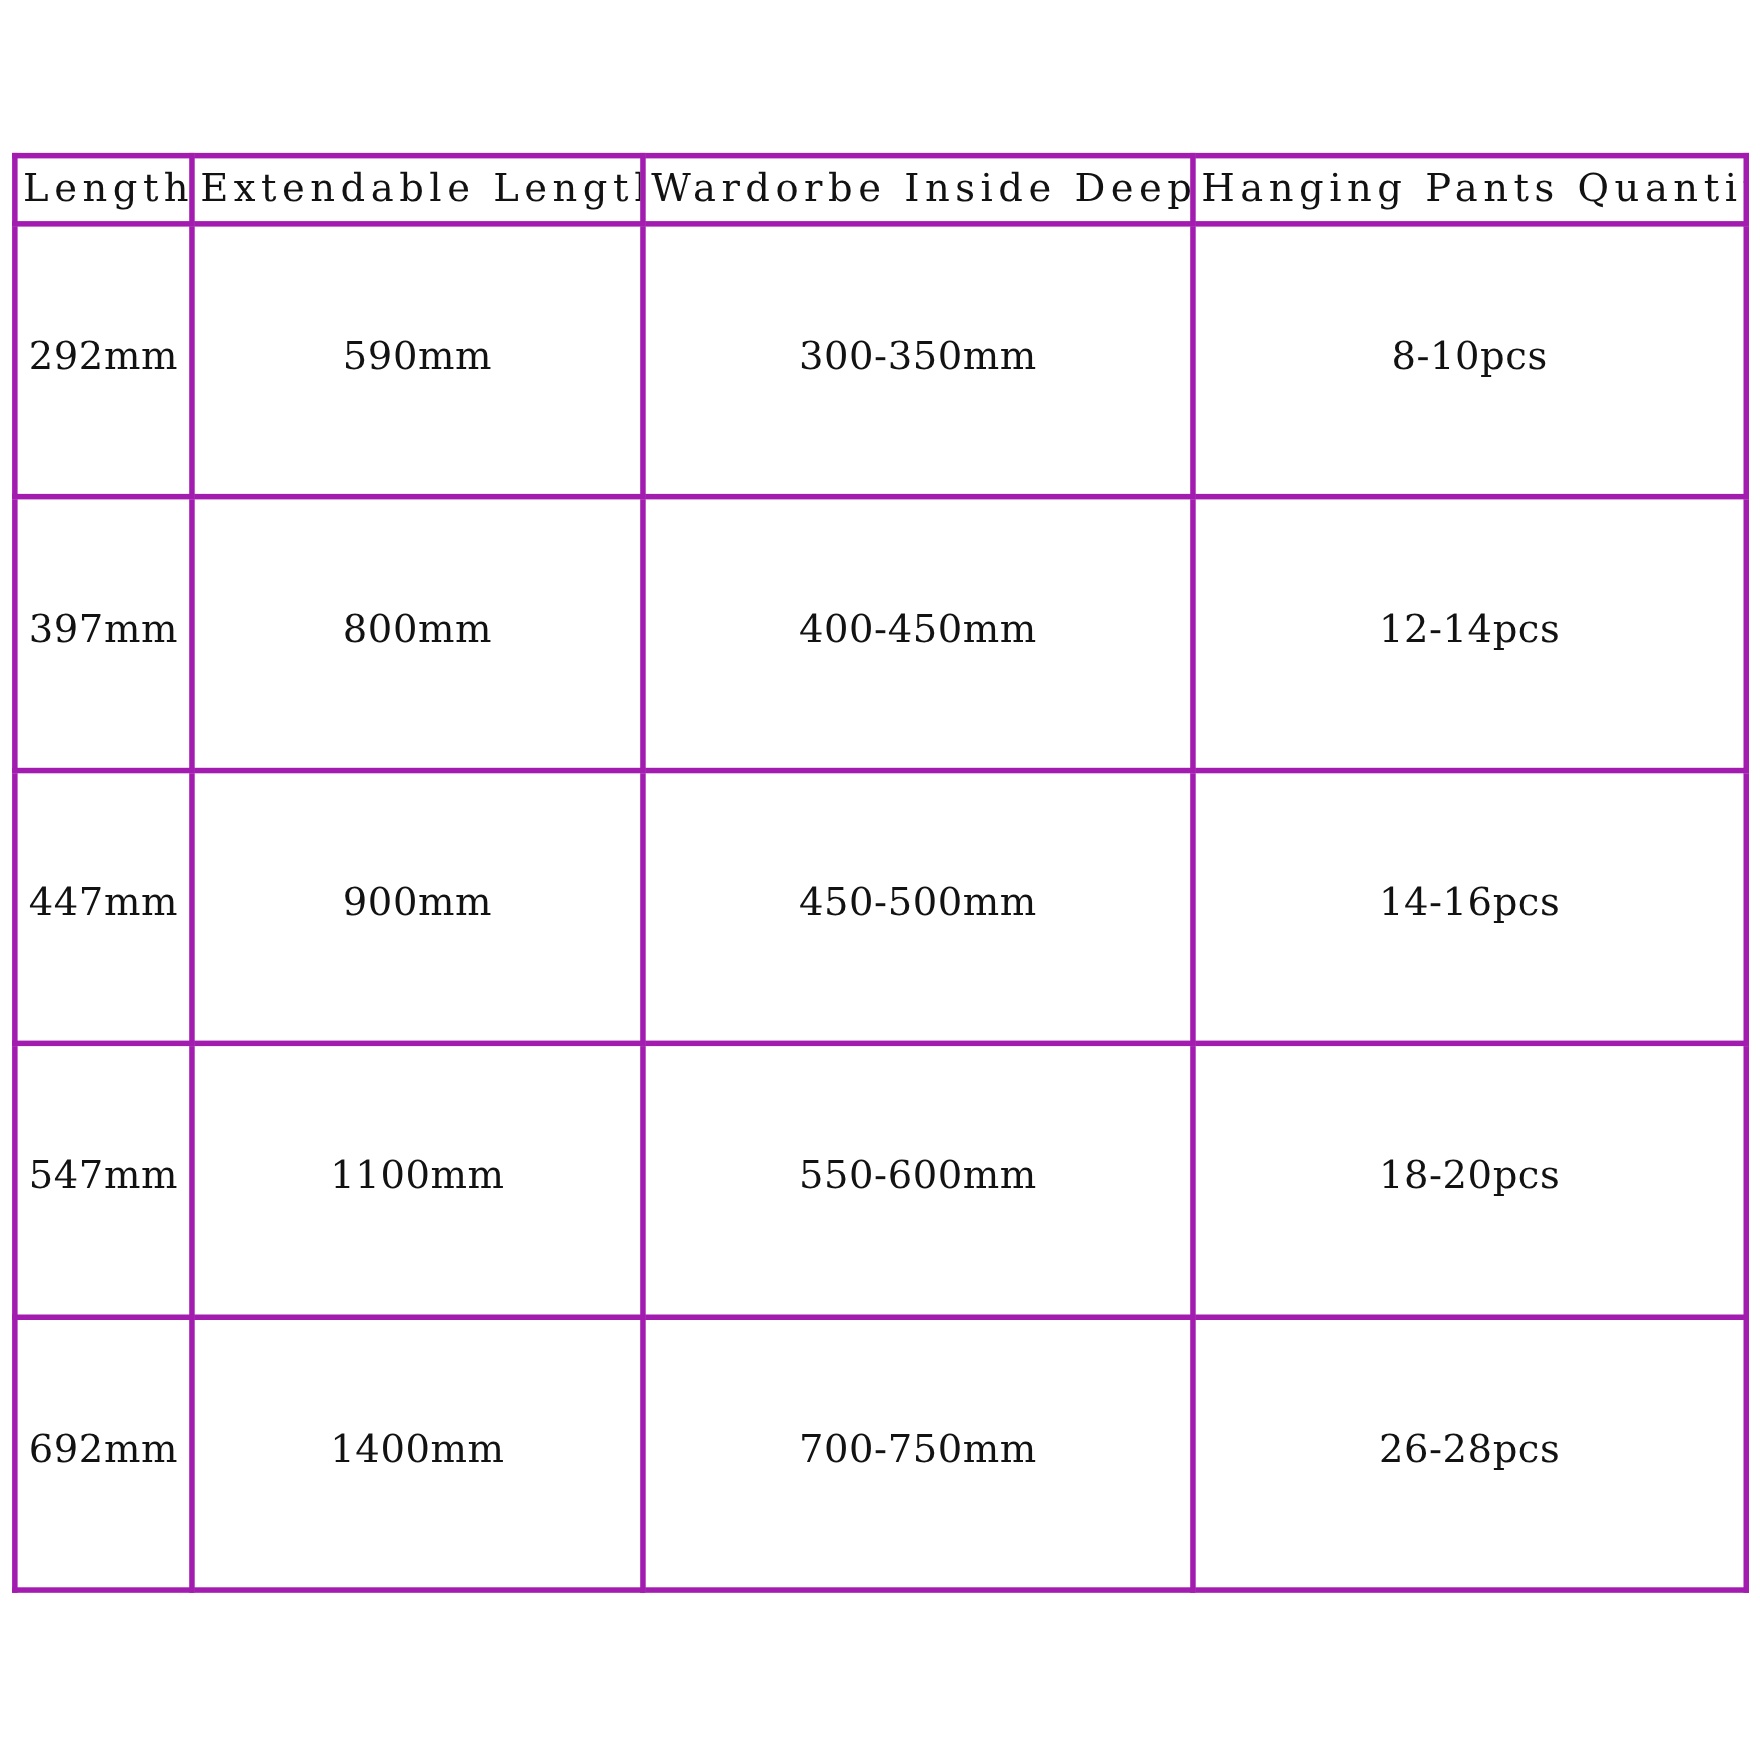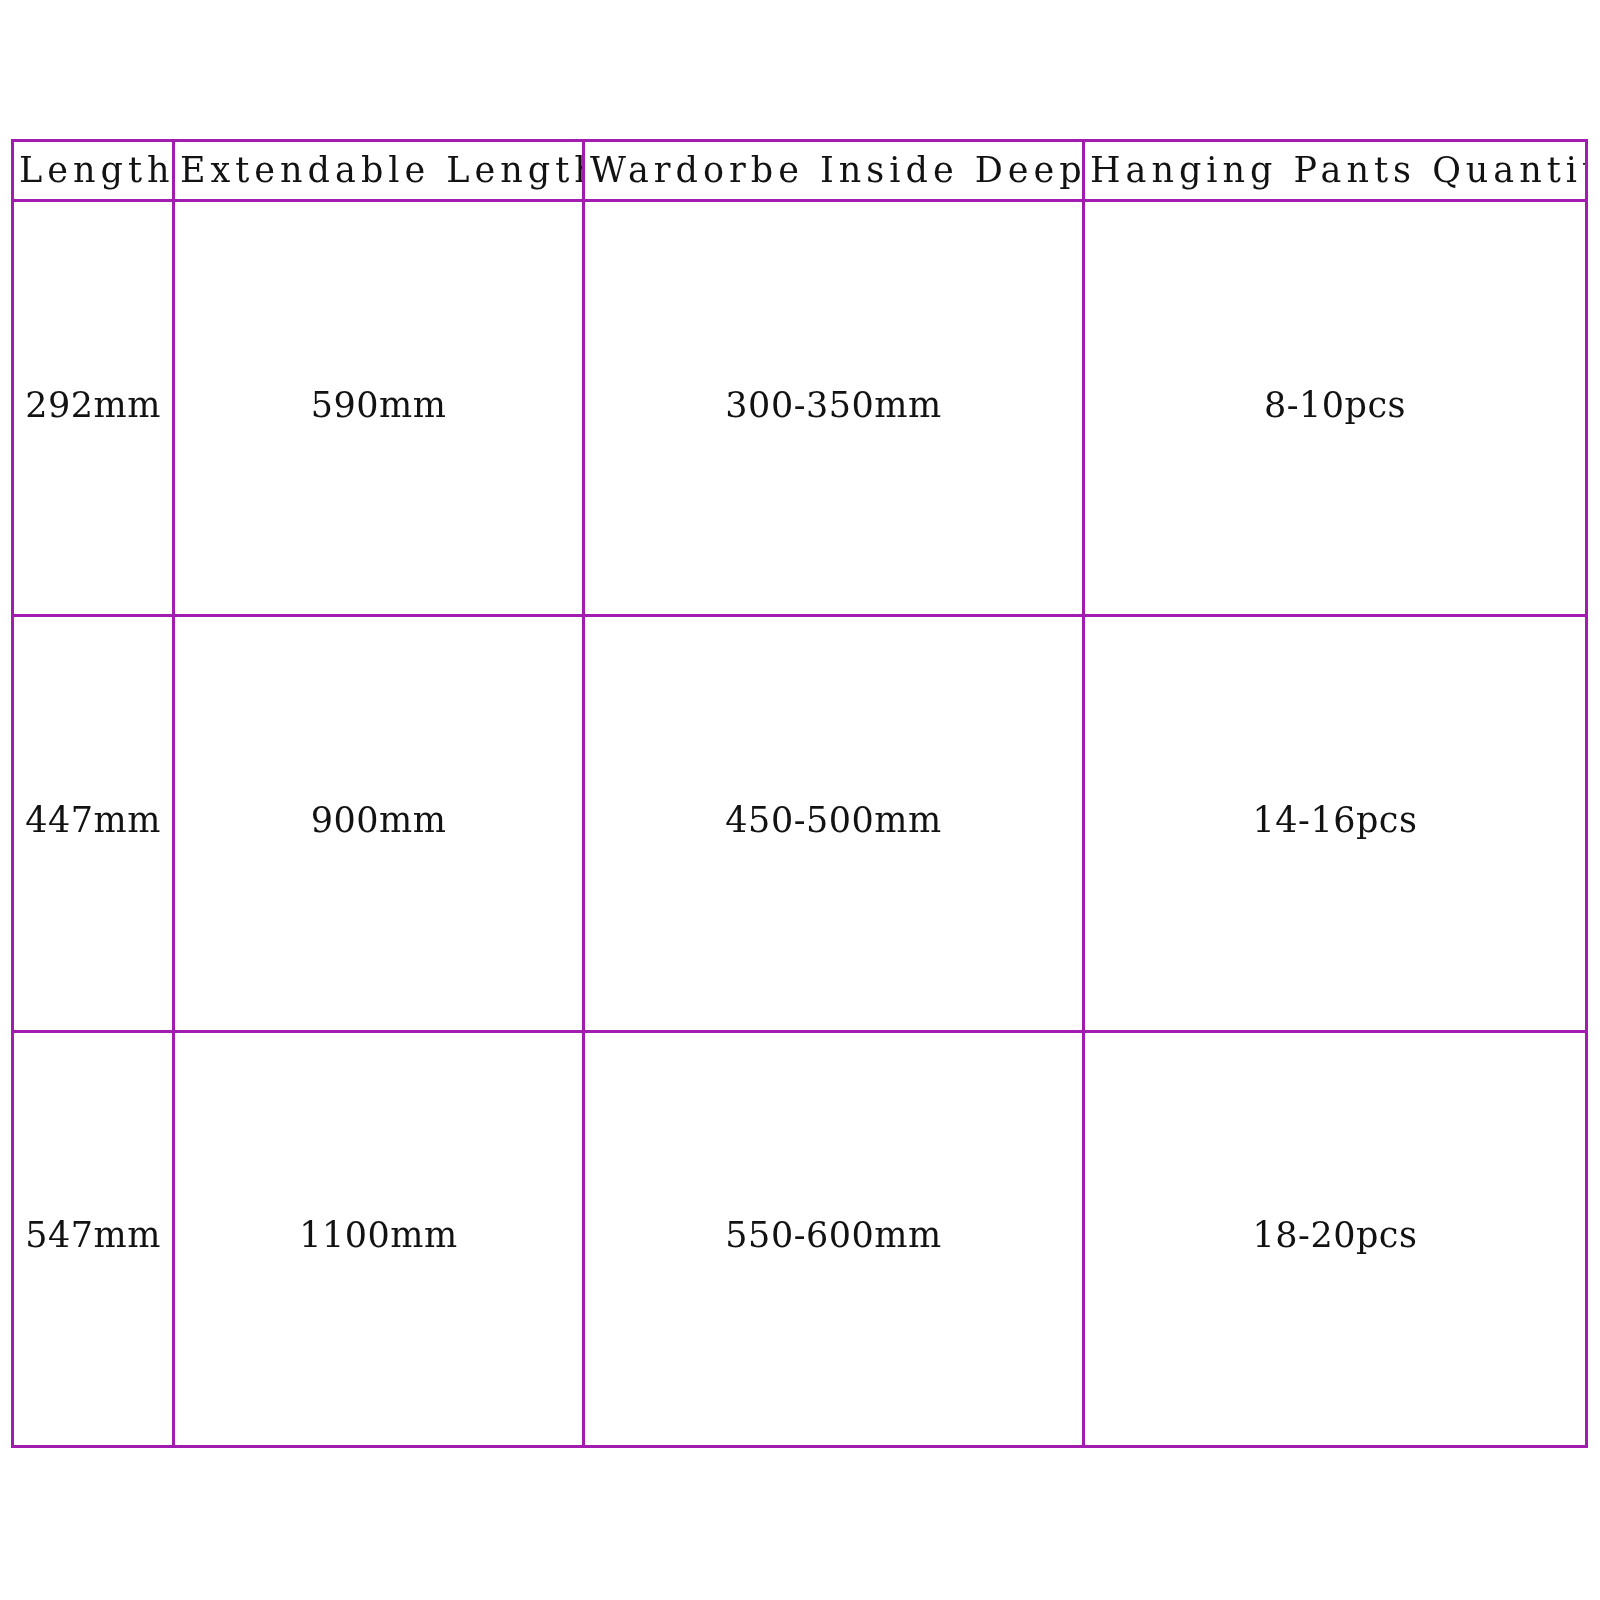--- a/index.html
+++ b/index.html
@@ -35,21 +35,21 @@
   table.spec-table {
     border-collapse: collapse;
     table-layout: fixed;
     width: 1574px;
     height: 1309px;
     background: #ffffff;
   }
 
   table.spec-table td,
   table.spec-table th {
-    border: 3px solid #a21caf;
+    border: 5px solid #a21caf;
     background: #ffffff;
     text-align: center;
     vertical-align: middle;
     color: #121212;
     padding: 0;
     overflow: hidden;
     white-space: nowrap;
   }
 
   
@@ -127,20 +127,34 @@
             </td>
           <td>
               <span class="cell-text">300-350mm</span>
             </td>
           <td>
               <span class="cell-text">8-10pcs</span>
             </td>
         </tr>
         <tr>
           <td>
+              <span class="cell-text">397mm</span>
+            </td>
+          <td>
+              <span class="cell-text">800mm</span>
+            </td>
+          <td>
+              <span class="cell-text">400-450mm</span>
+            </td>
+          <td>
+              <span class="cell-text">12-14pcs</span>
+            </td>
+        </tr>
+        <tr>
+          <td>
               <span class="cell-text">447mm</span>
             </td>
           <td>
               <span class="cell-text">900mm</span>
             </td>
           <td>
               <span class="cell-text">450-500mm</span>
             </td>
           <td>
               <span class="cell-text">14-16pcs</span>
@@ -153,17 +167,31 @@
           <td>
               <span class="cell-text">1100mm</span>
             </td>
           <td>
               <span class="cell-text">550-600mm</span>
             </td>
           <td>
               <span class="cell-text">18-20pcs</span>
             </td>
         </tr>
+        <tr>
+          <td>
+              <span class="cell-text">692mm</span>
+            </td>
+          <td>
+              <span class="cell-text">1400mm</span>
+            </td>
+          <td>
+              <span class="cell-text">700-750mm</span>
+            </td>
+          <td>
+              <span class="cell-text">26-28pcs</span>
+            </td>
+        </tr>
       </tbody>
     </table>
   </div>
 
 </div>
 
 </body></html>

